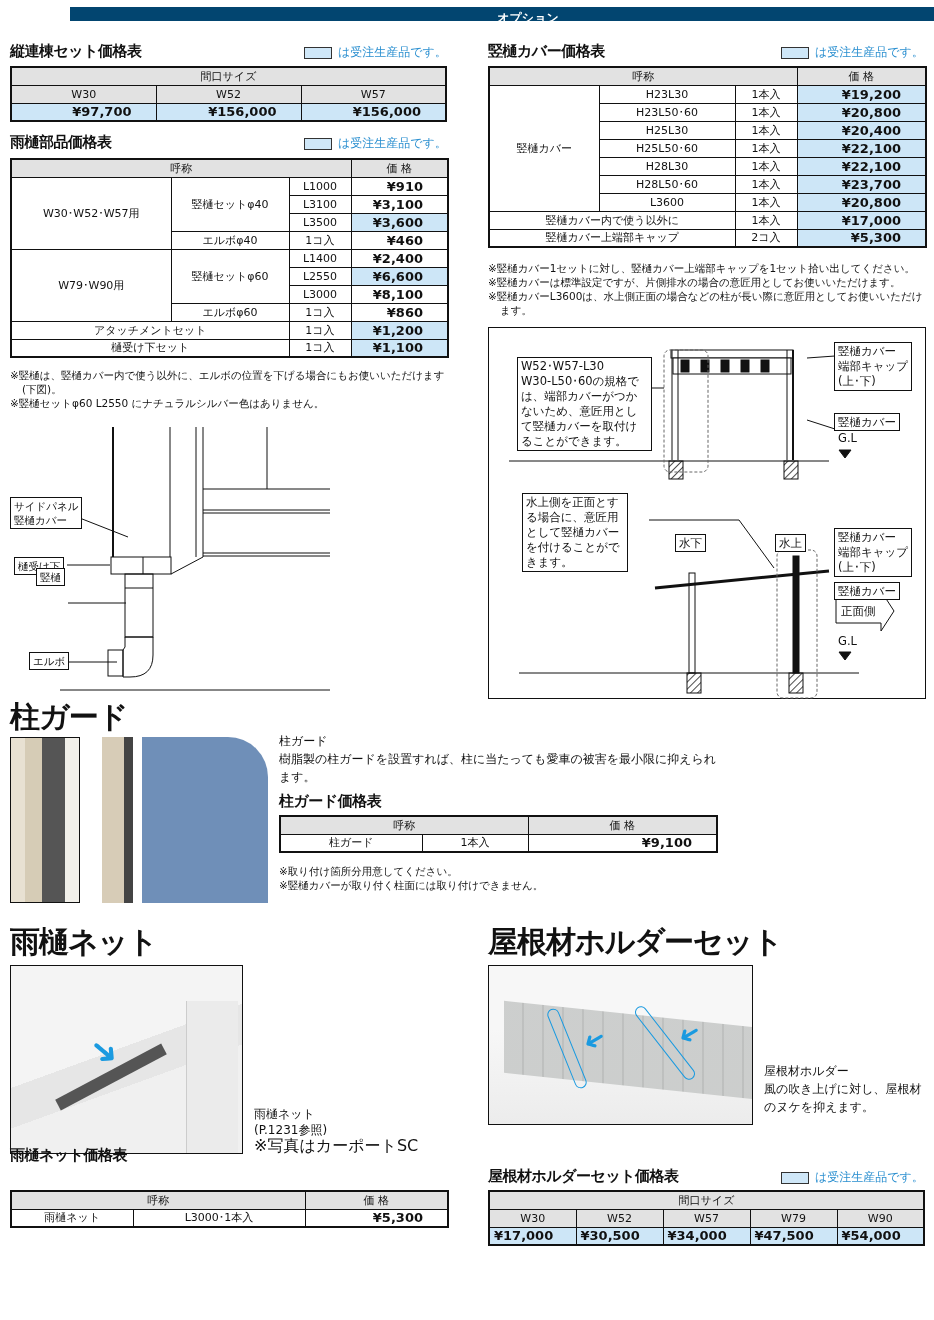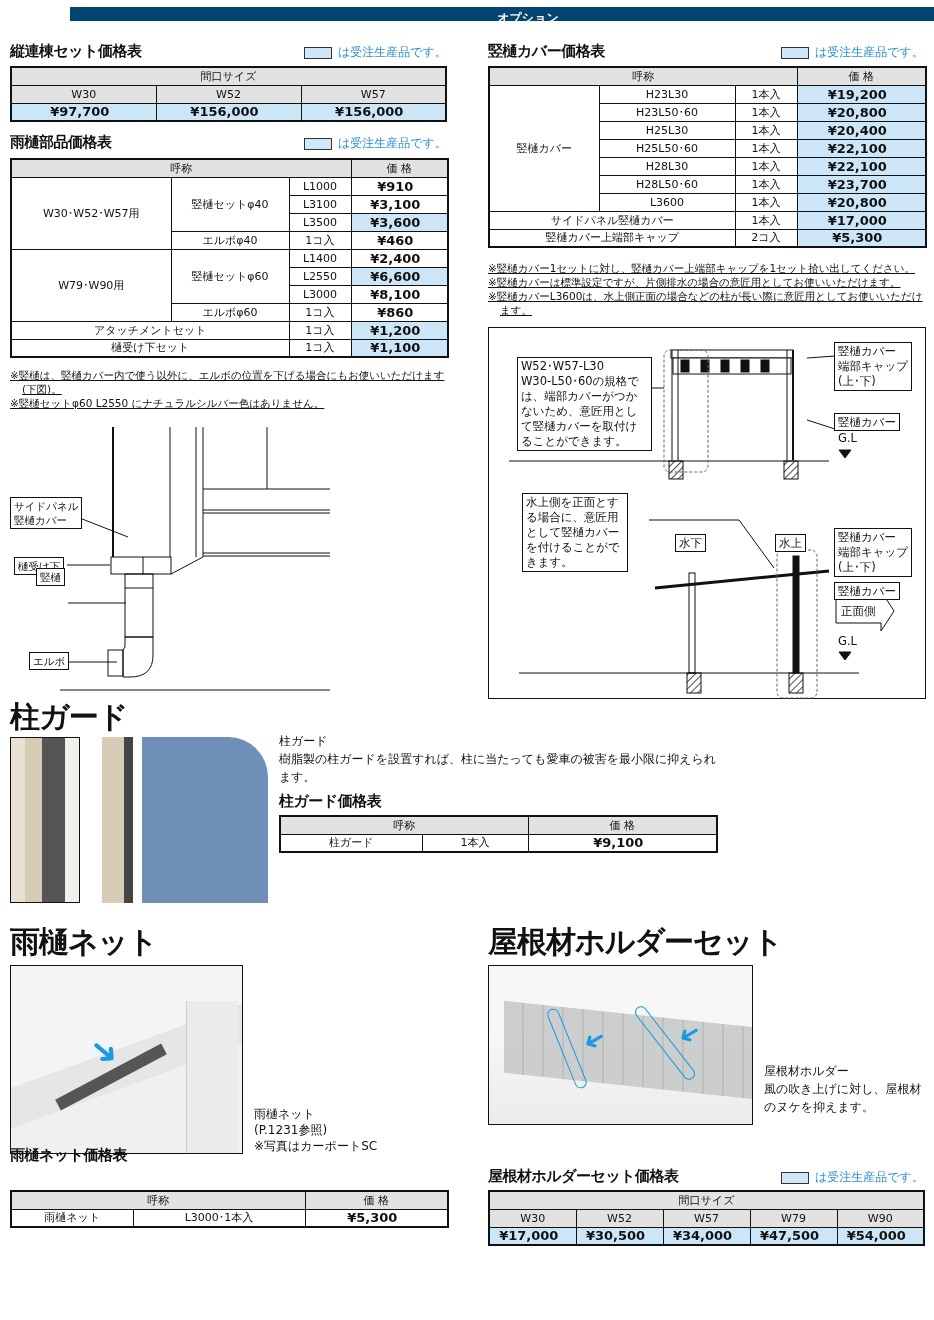--- a/index.html
+++ b/index.html
@@ -6,23 +6,23 @@
   body { width: 934px; height: 1320px; background: #fff; font-family: "DejaVu Sans", "Liberation Sans", sans-serif; color: #111; position: relative; overflow: hidden; }
   .abs { position: absolute; }
   .topbar { left: 22px; top: 7px; width: 916px; height: 14px; background: #024570; color: #fff; font-weight: bold; font-size: 12px; text-align: center; line-height: 22px; margin-left: 48px; }
   .sec-title { font-weight: bold; font-size: 15px; color: #111; letter-spacing: -0.5px; }
   .big-title { font-weight: bold; font-size: 30px; color: #111; letter-spacing: -1px; }
   .legend { display: flex; align-items: center; gap: 6px; font-size: 12px; color: #2a8fd0; }
   .legend .swatch { width: 28px; height: 12px; background: #cfe7f8; border: 1px solid #333; }
   table.pt { border-collapse: collapse; border: 2px solid #111; font-size: 11px; table-layout: fixed; }
   table.pt td, table.pt th { border: 1px solid #111; height: 18px; padding: 0 4px; font-weight: normal; text-align: center; white-space: nowrap; }
   table.pt th { background: #e2e2e2; }
-  table.pt td.price { font-weight: bold; font-size: 13px; padding-right: 12px; }
+  table.pt td.price { text-align: right; font-weight: bold; font-size: 13px; padding-right: 24px; }
   table.pt td.hl { background: #cde6f7; }
-  .note { font-size: 10.5px; line-height: 14px; color: #111; text-decoration: underline; }
+  .note { font-size: 10.5px; line-height: 14px; color: #111; }
   .note p { padding-left: 12px; text-indent: -12px; }
   .diagram-box { border: 1px solid #111; }
   .lbl { position: absolute; border: 1px solid #111; background: #fff; font-size: 10.5px; line-height: 14px; padding: 1px 3px; white-space: pre-line; }
   .desc { font-size: 12px; line-height: 18px; }
   .photo { border: 1px solid #111; overflow: hidden; }
 </style>
 </head>
 <body>
 
 <div class="abs topbar">オプション</div>
@@ -201,21 +201,21 @@
         <td>H28L50･60</td>
         <td>1本入</td>
         <td class="price hl">¥23,700</td>
       </tr>
   <tr>
         <td>L3600</td>
         <td>1本入</td>
         <td class="price hl">¥20,800</td>
       </tr>
   <tr>
-        <td colspan="2">サイドパネル竪樋カバー</td>
+        <td colspan="2">竪樋カバー内で使う以外に</td>
         <td>1本入</td>
         <td class="price hl">¥17,000</td>
       </tr>
   <tr>
         <td colspan="2">竪樋カバー上端部キャップ</td>
         <td>2コ入</td>
         <td class="price hl">¥5,300</td>
       </tr>
 </tbody>
   </table>
@@ -307,32 +307,34 @@
         <th>価 格</th>
       </tr>
   <tr>
         <td>柱ガード</td>
         <td>1本入</td>
         <td class="price">¥9,100</td>
       </tr>
 </tbody>
   </table>
 <div class="abs note" style="left:279px;top:864px;width:440px;">
+  <p>※取り付け箇所分用意してください。</p>
+  <p>※竪樋カバーが取り付く柱面には取り付けできません。</p>
 </div>
 
 <div class="abs big-title" style="left:10px;top:922px;">雨樋ネット</div>
 <div class="abs photo" style="left:10px;top:965px;width:233px;height:189px;background:linear-gradient(160deg,#f4f4f4 0 45%,#e6e6e6 45% 60%,#f0f0f0 60%);">
   <div style="position:absolute;left:40px;top:105px;width:120px;height:12px;background:#555;transform:rotate(-28deg);"></div>
   <div style="position:absolute;left:175px;top:35px;width:52px;height:160px;background:#ebebeb;border-left:1px solid #ccc;"></div>
   <div style="position:absolute;left:80px;top:65px;color:#1a9ae0;font-size:34px;transform:rotate(40deg);">➜</div>
 </div>
 <div class="abs" style="left:254px;top:1106px;font-size:12px;line-height:16px;">
   <div>雨樋ネット</div>
   <div>(P.1231参照)</div>
-  <div style="font-size:12px;">※写真はカーポートSC</div>
+  <div style="font-size:16px;">※写真はカーポートSC</div>
 </div>
 <div class="abs sec-title" style="left:10px;top:1146px;">雨樋ネット価格表</div>
 <table class="abs pt" style="left:10px;top:1190px;width:437px;">
   <colgroup>
       <col style="width:122px">
       <col style="width:172px">
       <col style="width:143px">
     </colgroup>
   <tbody>
       <tr>

